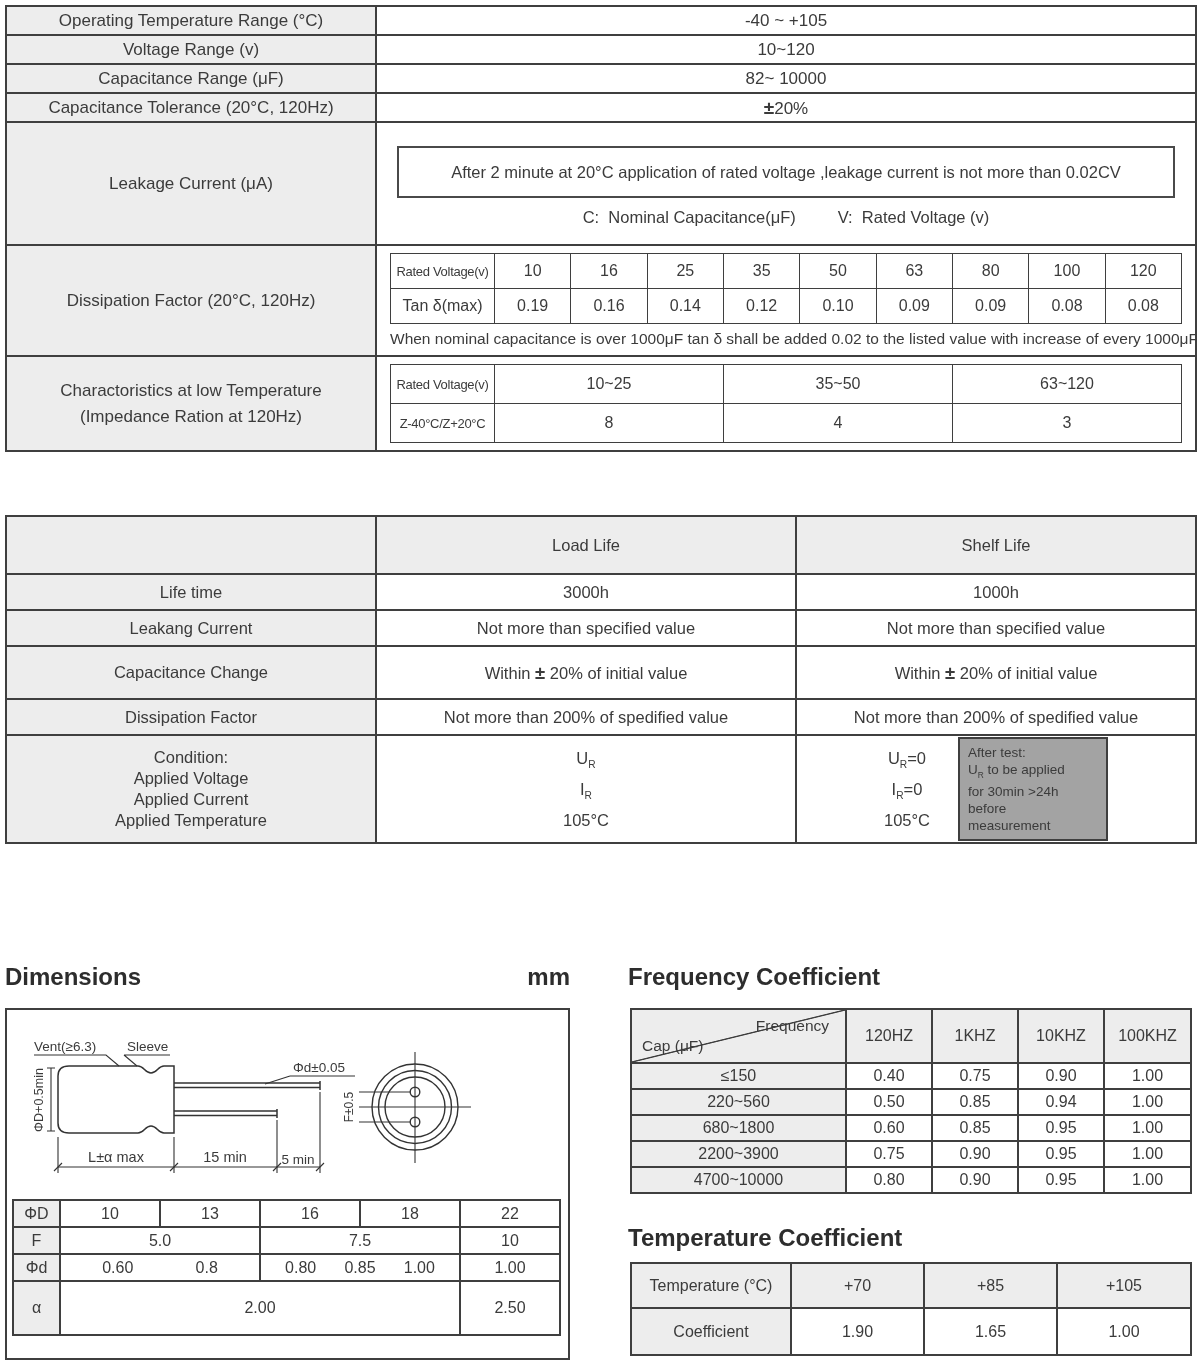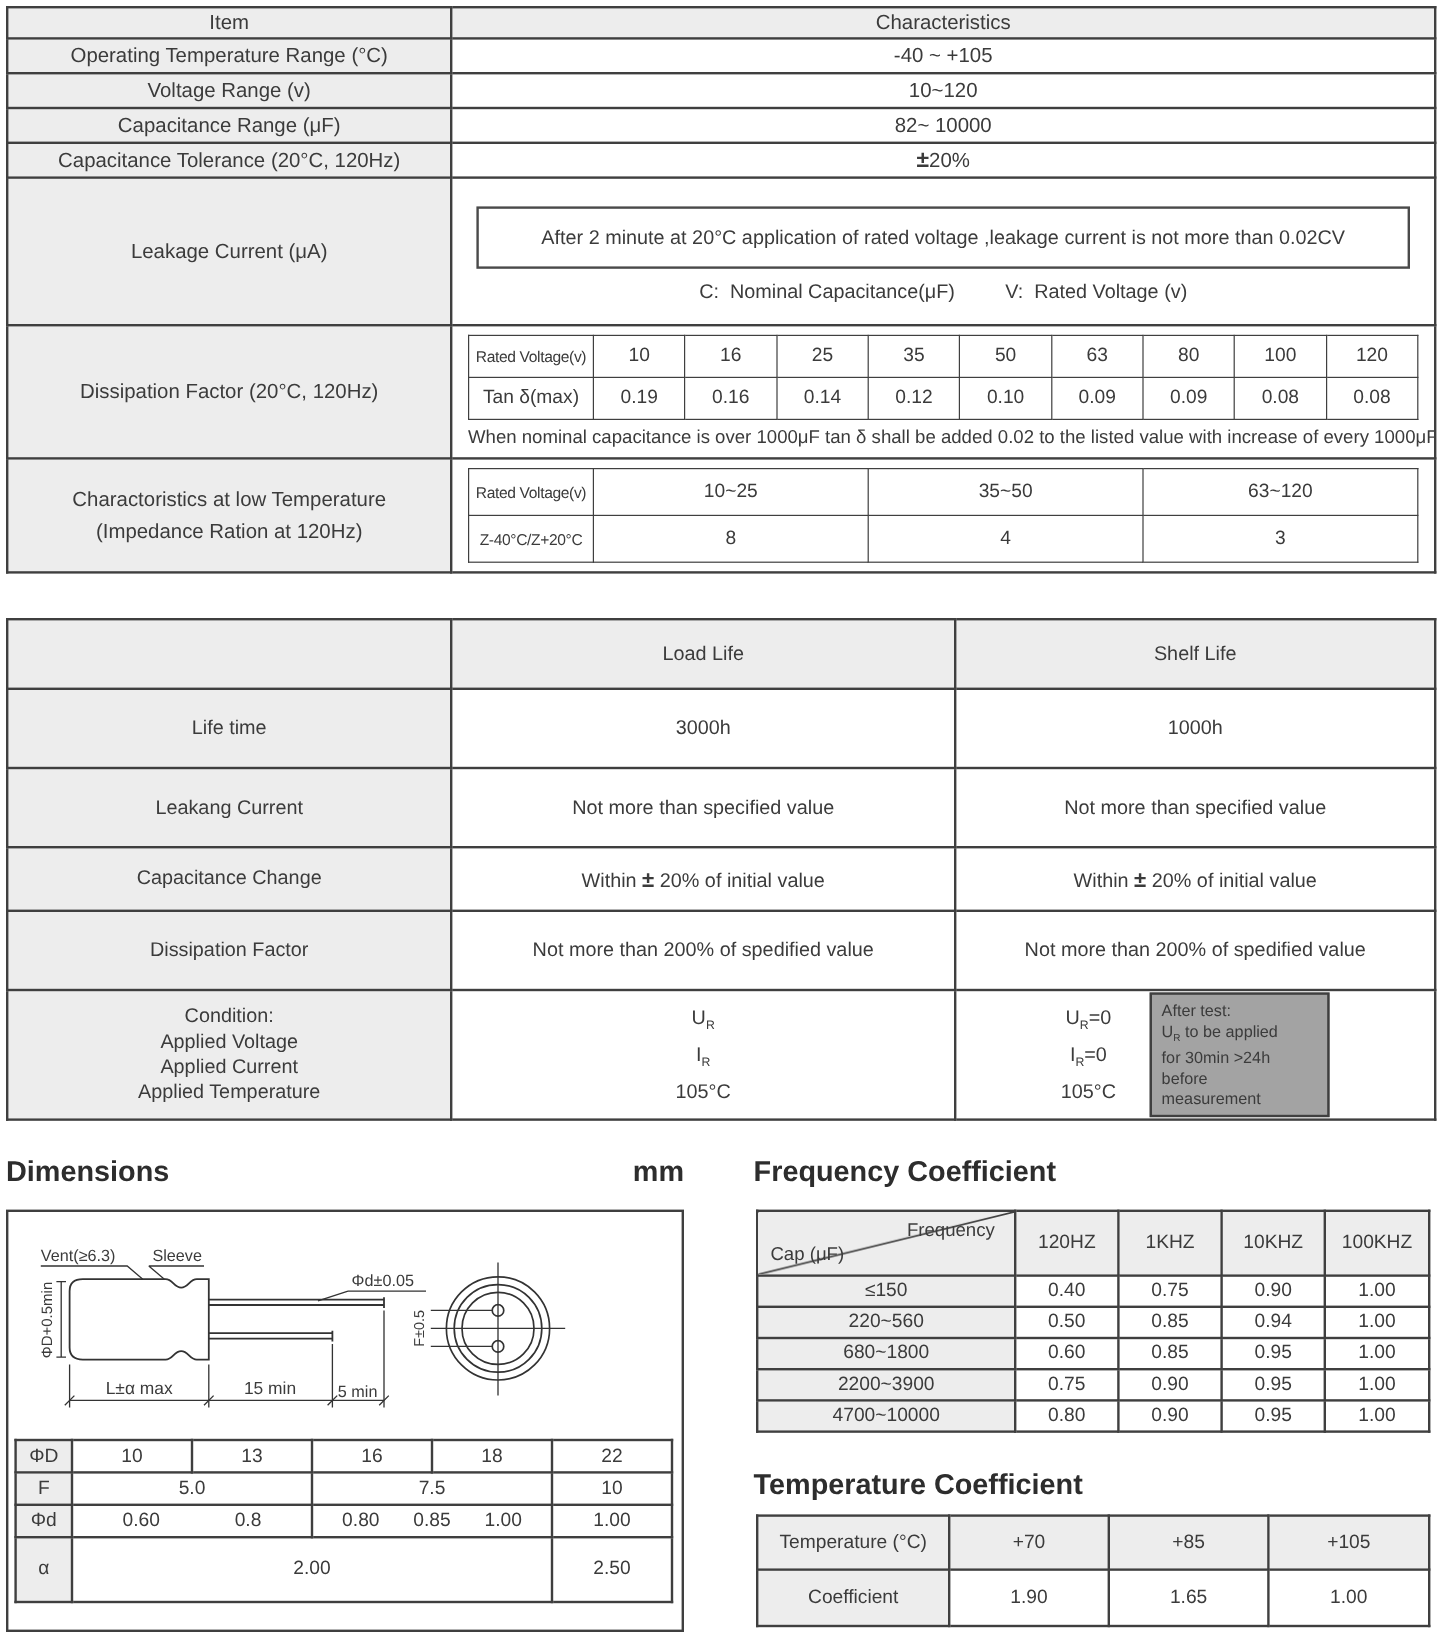--- a/index.html
+++ b/index.html
@@ -34,21 +34,21 @@
   .sub td { border:1.5px solid #3f3f3f; font-size:16px; height:35px; background:#fff; }
   .sub .hlbl { font-size:13px; letter-spacing:-0.3px;text-align:center; }
   .sub2 td { height:39px; }
   .dis-note { margin-top:6px; font-size:15.5px; white-space:nowrap; text-align:center; }
   .two-line div { line-height:26px; }
 
   
   .t2 { left:5px; top:515px; width:1190px; position:absolute; }
   .t2 td { font-size:16.5px;margin-left:26px; }
   .hr58 td { height:58px; }
-  .hr54 td { height:66px; }
+  .hr54 td { height:36px; }
   .hr53 td { height:53px; }
   .hr108 td { height:108px; }
   .cond-label div { line-height:21px; font-size:16.5px; }
   .cond-lines div { line-height:24px; font-size:16.5px; }
   sub { font-size:0.62em; }
   .shelf-cell { padding:0; }
   .shelf-flex { display:flex; align-items:center; justify-content:center; gap:28px; height:100%; }
   .after-box {
     width:150px; border:2px solid #3f3f3f; background:#a3a3a3;
     padding:5px 8px; text-align:left; font-size:13.5px; line-height:17px;
@@ -91,24 +91,20 @@
 </style>
 </head>
 <body>
 
 <table class="t1">
   <colgroup>
       <col style="width:370px">
       <col style="width:820px">
     </colgroup>
   <tbody>
-      <tr class="hr26">
-    <td class="shade">Item</td>
-    <td class="shade">Characteristics</td>
-  </tr>
   <tr class="hr29">
     <td class="shade">Operating Temperature Range (°C)</td>
     <td>-40 ~ +105</td>
   </tr>
   <tr class="hr29">
     <td class="shade">Voltage Range (v)</td>
     <td>10~120</td>
   </tr>
   <tr class="hr29">
     <td class="shade">Capacitance Range (μF)</td>

